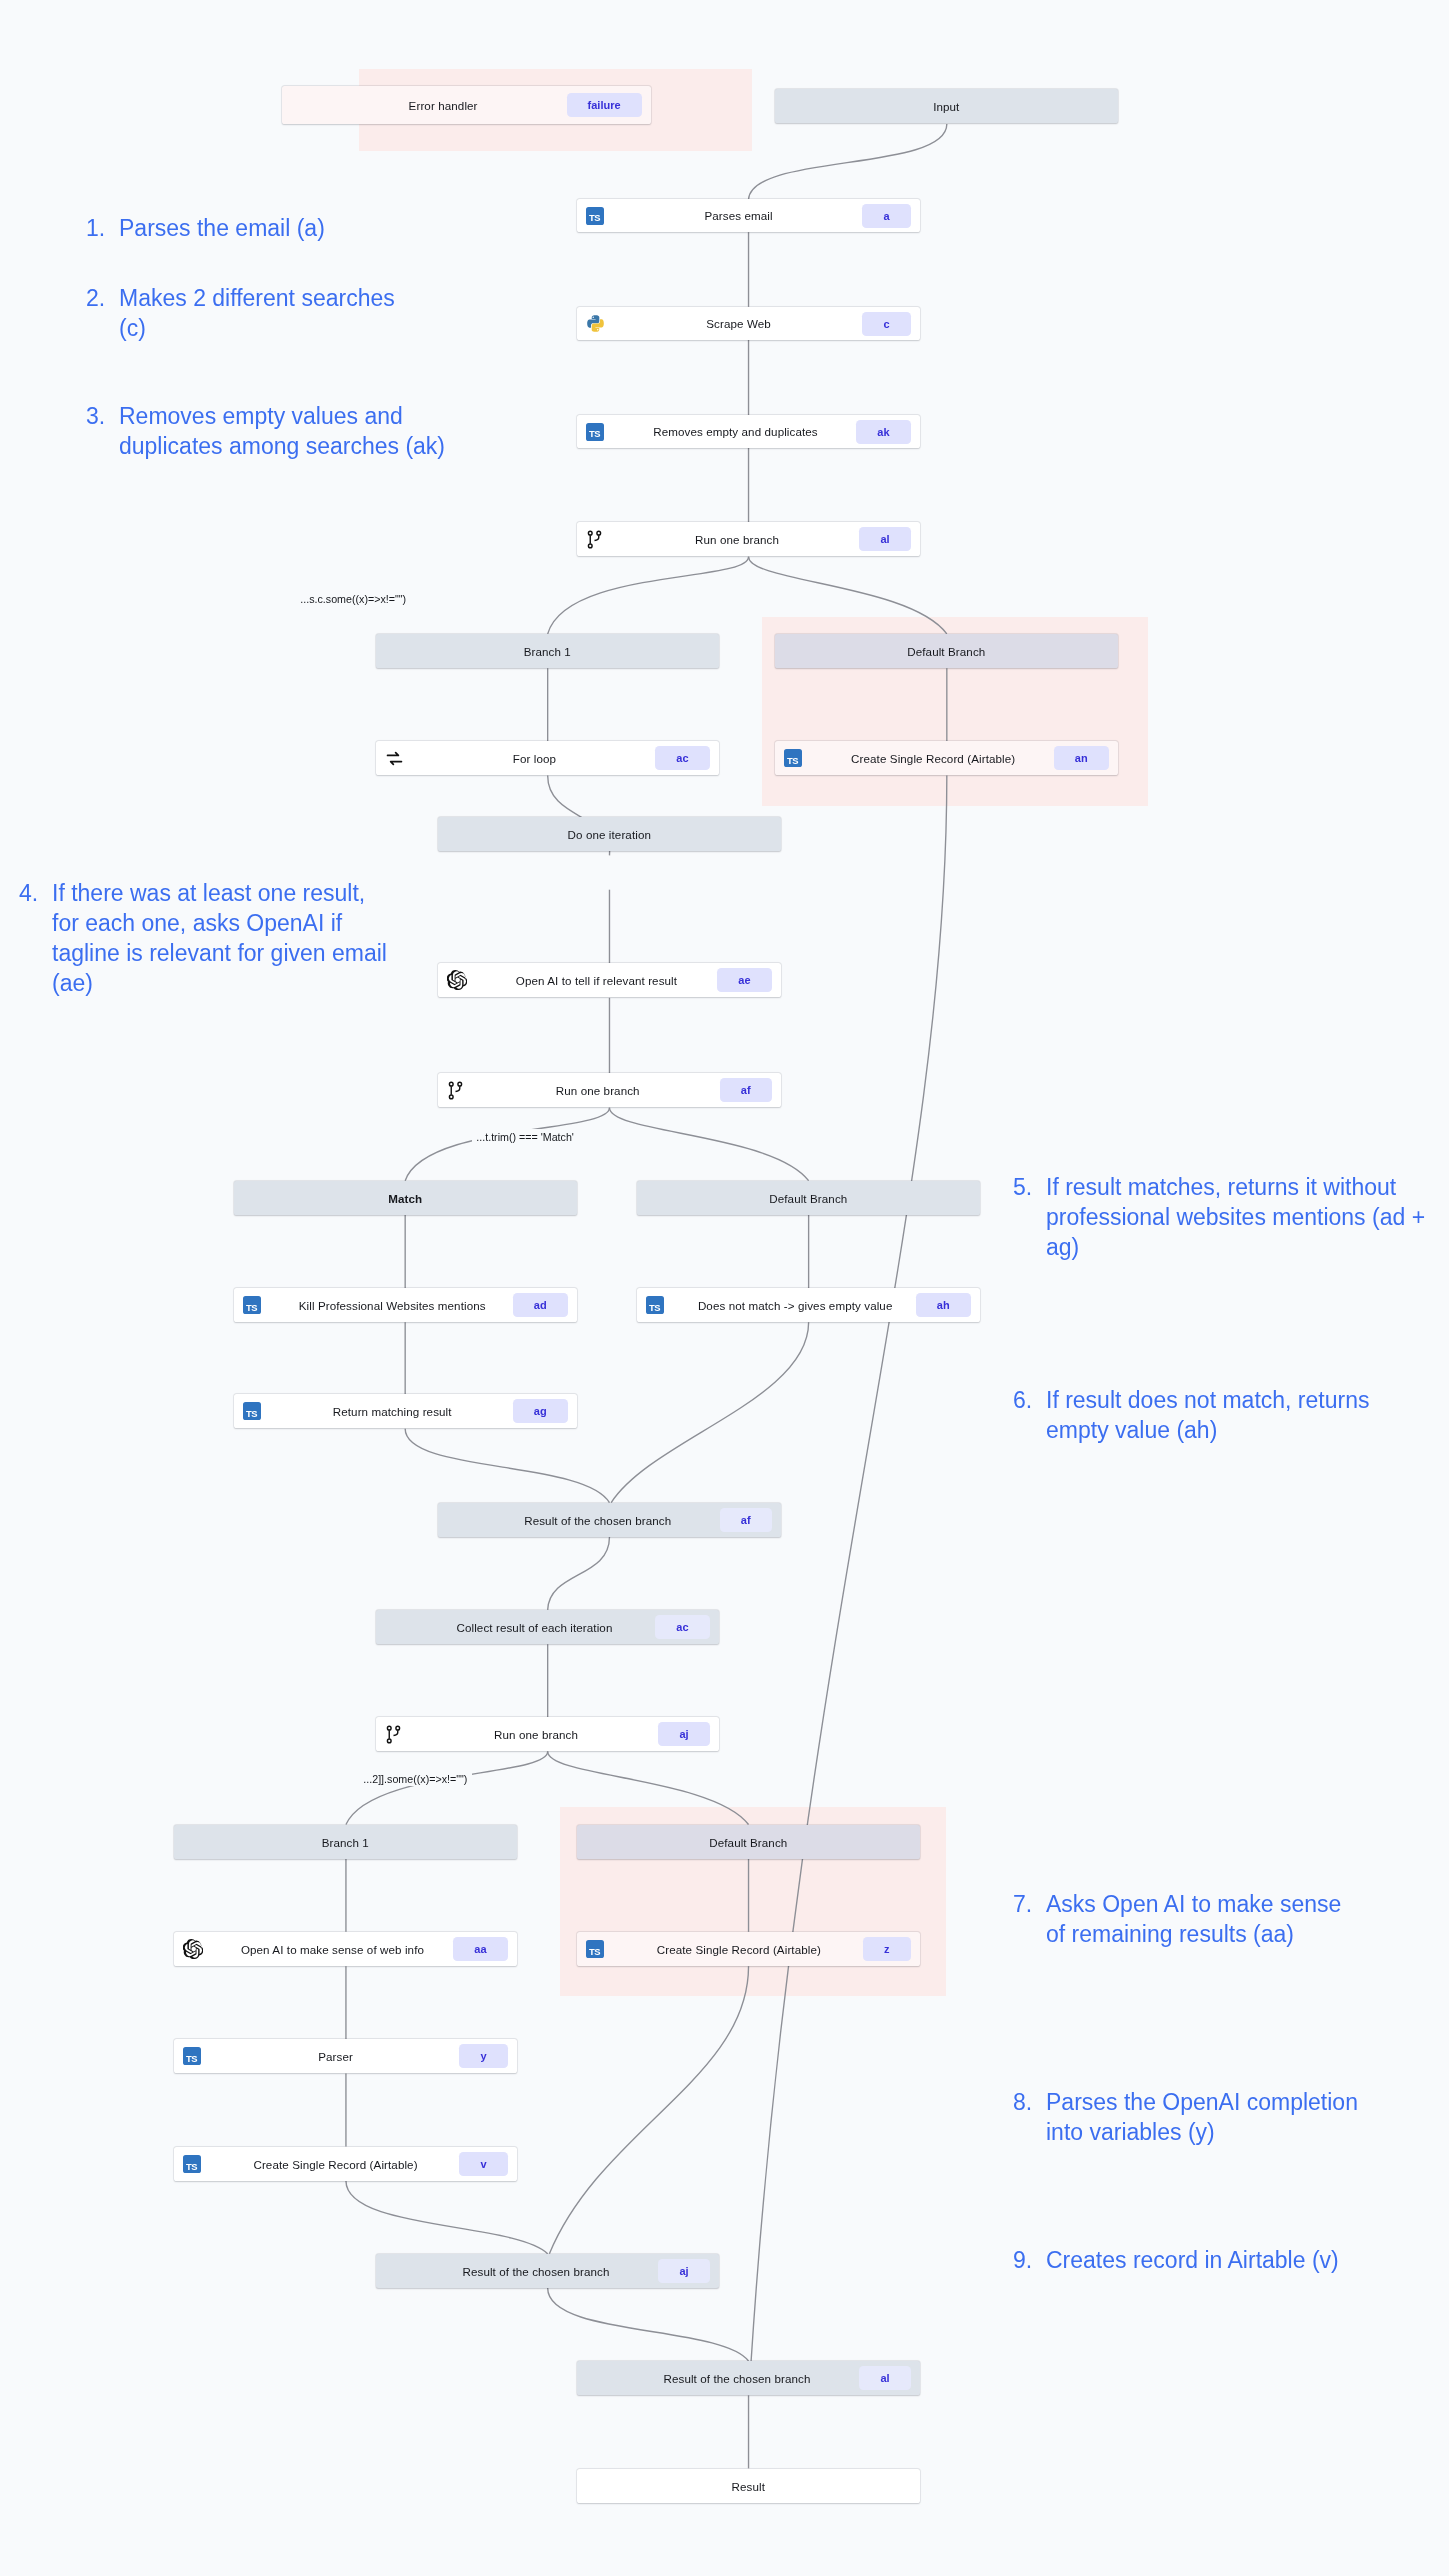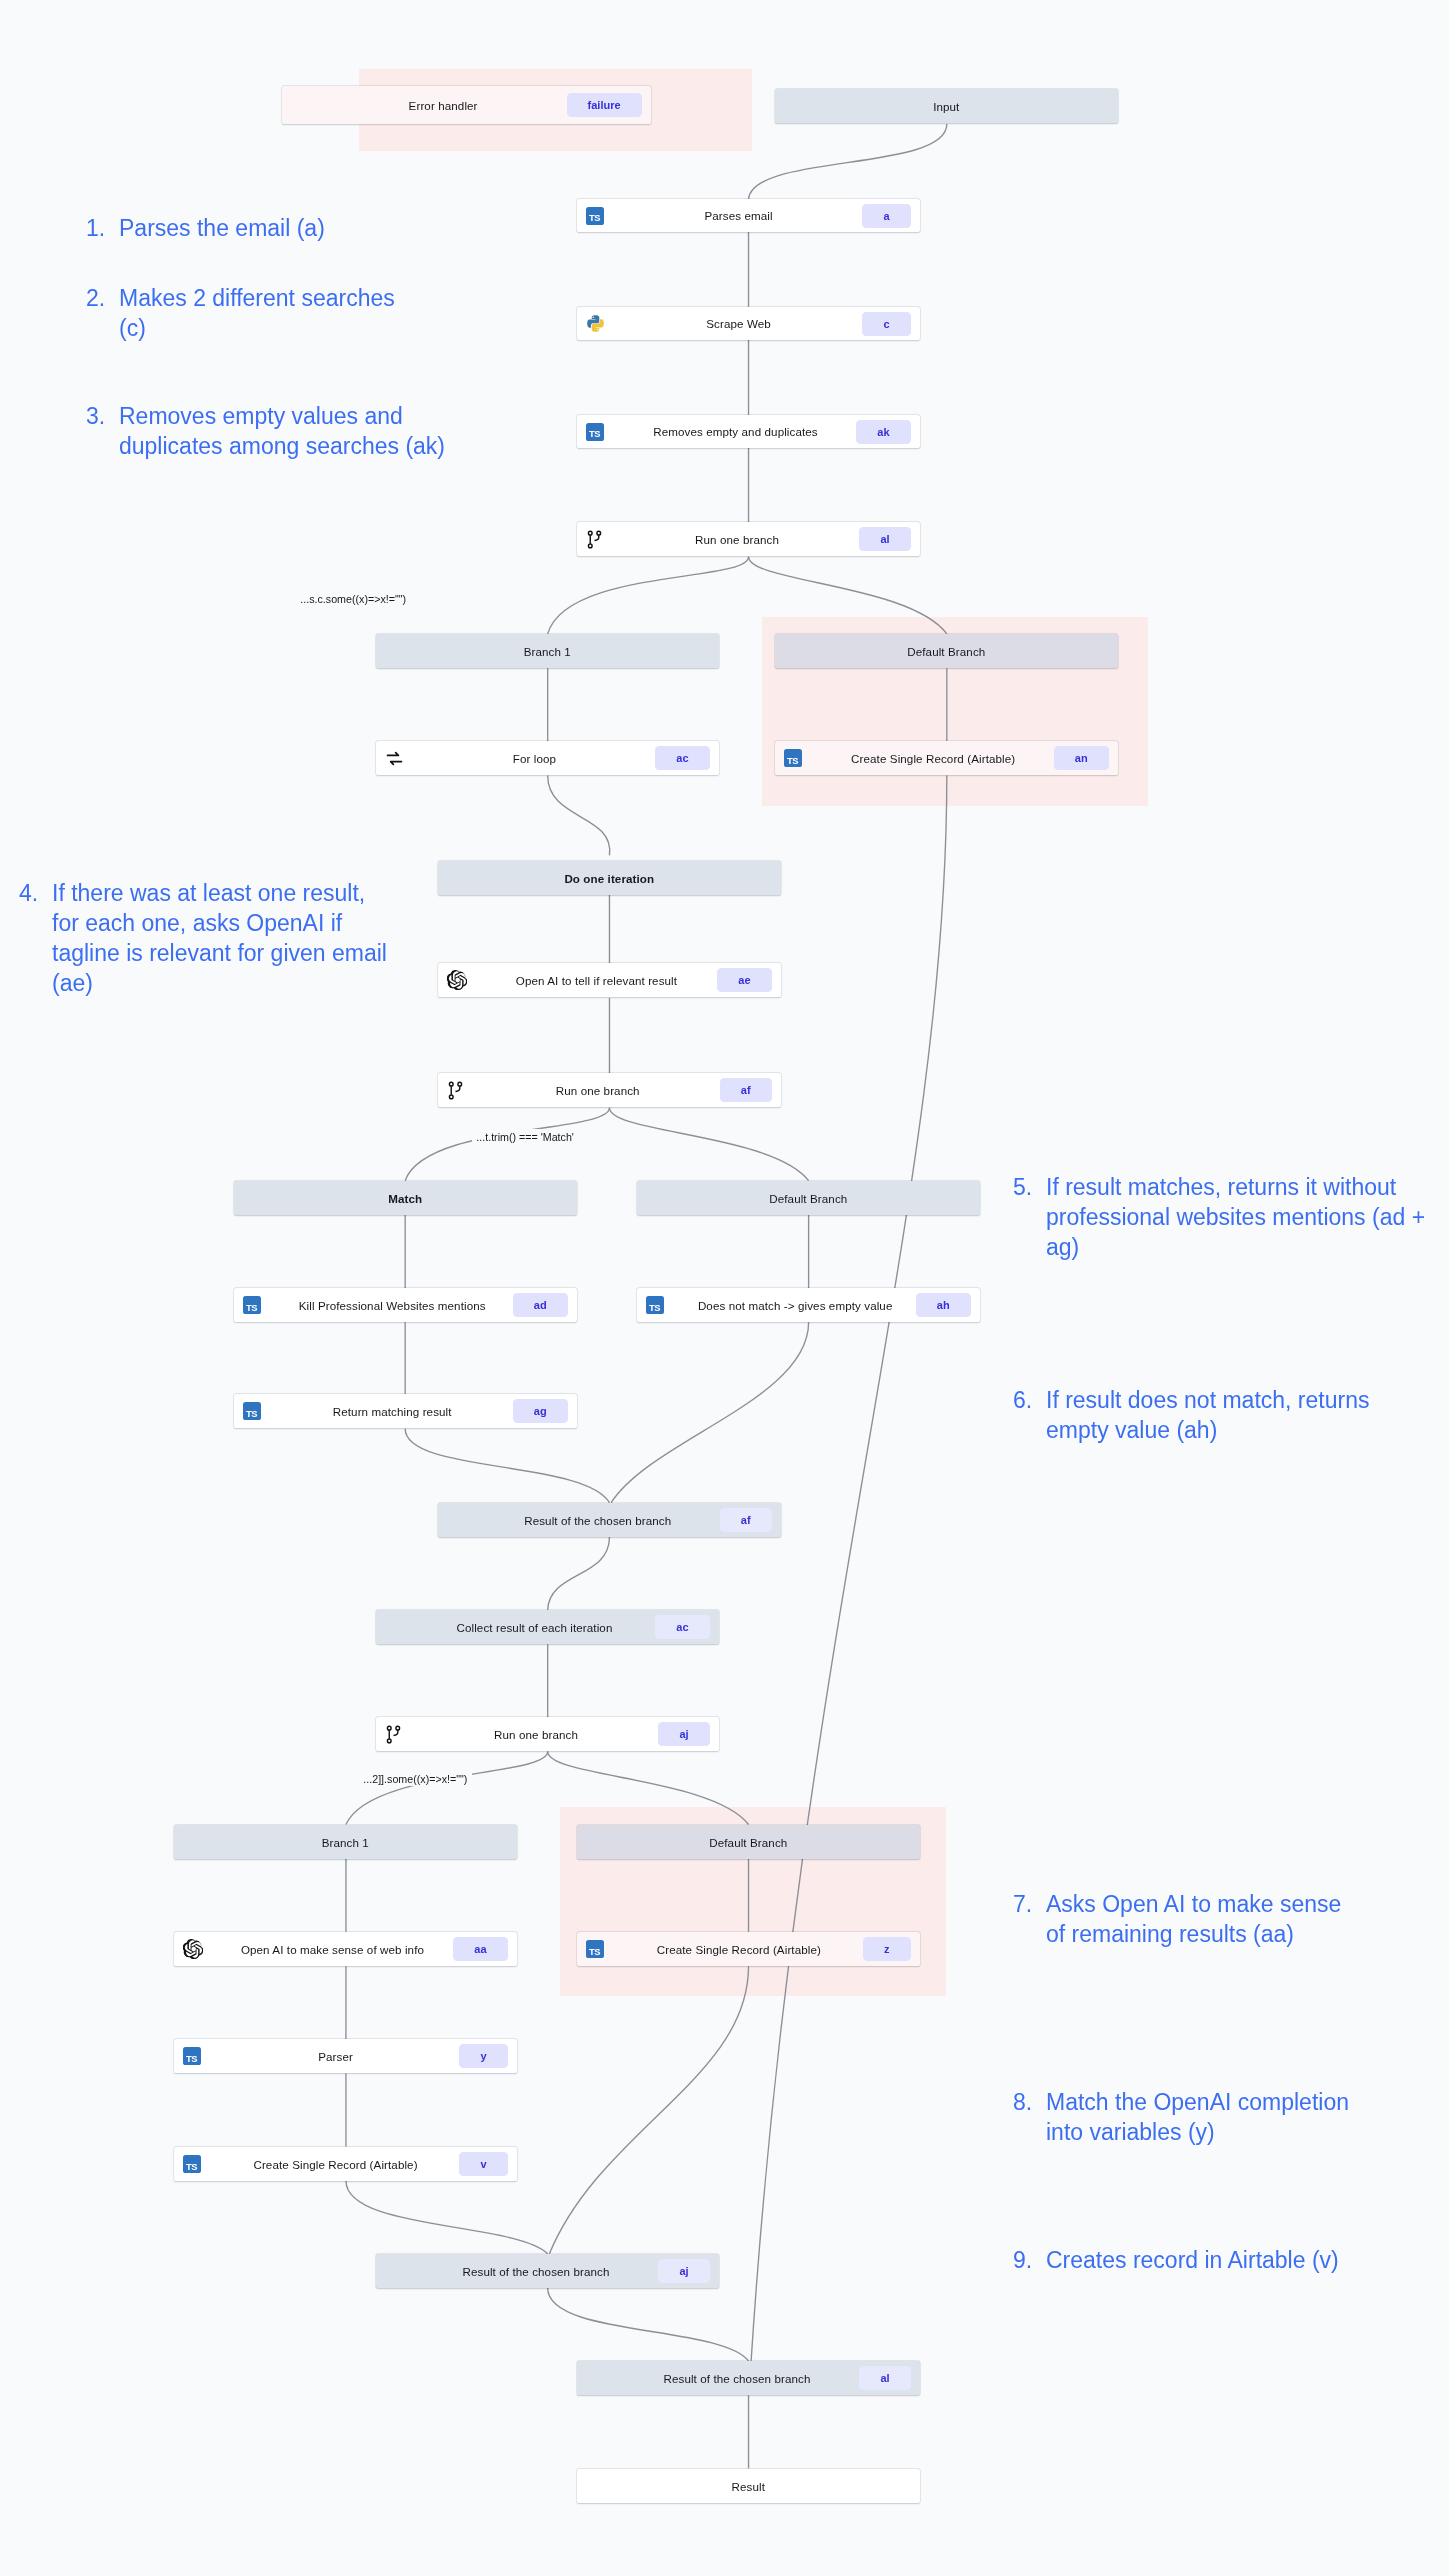--- a/index.html
+++ b/index.html
@@ -280,21 +280,21 @@
         <span class="lbl">For loop</span>
         <span class="tag">ac</span>
       </div>
       <div class="node pinkcard" style="left: 775px; top: 741px; width: 343px; height: 34px;">
         <span class="ico">
           <span class="ts-badge">TS</span>
         </span>
         <span class="lbl">Create Single Record (Airtable)</span>
         <span class="tag">an</span>
       </div>
-      <div class="node grey" style="left: 438px; top: 861px; width: 343px; height: 34px; font-weight: bold;">
+      <div class="node grey" style="left: 438px; top: 817px; width: 343px; height: 34px;">
         <span class="ico spacer"></span>
         <span class="lbl">Do one iteration</span>
         <span style="width: 38px; min-width: 38px;"></span>
       </div>
       <div class="node card" style="left: 438px; top: 963px; width: 343px; height: 34px;">
         <span class="ico">
           <svg class="oai-ico" viewBox="0 0 24 24">
             <path fill="#111" d="M21.6 9.9a5.9 5.9 0 0 0-.5-4.9 6 6 0 0 0-6.4-2.9A5.9 5.9 0 0 0 10.2 0 6 6 0 0 0 4.5 4.1a5.9 5.9 0 0 0-4 2.9 6 6 0 0 0 .7 7 5.9 5.9 0 0 0 .5 4.9 6 6 0 0 0 6.4 2.9A5.9 5.9 0 0 0 13.8 24a6 6 0 0 0 5.7-4.1 5.9 5.9 0 0 0 4-2.9 6 6 0 0 0-.7-7zM13.8 22.4a4.4 4.4 0 0 1-2.8-1l.1-.1 4.7-2.7a.8.8 0 0 0 .4-.7v-6.6l2 1.2v5.5a4.5 4.5 0 0 1-4.4 4.4zM4.3 18.3a4.4 4.4 0 0 1-.5-3l.1.1 4.7 2.7a.8.8 0 0 0 .8 0l5.7-3.3v2.3l-4.8 2.8a4.5 4.5 0 0 1-6-1.6zM3 7.9a4.4 4.4 0 0 1 2.3-1.9v5.6a.8.8 0 0 0 .4.7l5.7 3.3-2 1.2-4.8-2.8A4.5 4.5 0 0 1 3 7.9zm16.5 3.8-5.7-3.3 2-1.2 4.8 2.8a4.4 4.4 0 0 1-.7 8v-5.6a.8.8 0 0 0-.4-.7zm2-3-.1-.1-4.7-2.7a.8.8 0 0 0-.8 0L10.2 9.2V6.9L15 4.1a4.4 4.4 0 0 1 6.5 4.6zM9.1 12.8l-2-1.2V6.1a4.4 4.4 0 0 1 7.3-3.4l-.1.1L9.6 5.5a.8.8 0 0 0-.4.7zm1.1-2.3L12.8 9l2.6 1.5v3L12.8 15l-2.6-1.5z"></path>
           </svg>
         </span>
@@ -455,21 +455,21 @@
       <div class="ann" style="left: 1013px; top: 1385px; width: 404px;">
         <span class="num">6.</span>
         <span class="txt">If result does not match, returns empty value (ah)</span>
       </div>
       <div class="ann" style="left: 1013px; top: 1889px; width: 343px;">
         <span class="num">7.</span>
         <span class="txt">Asks Open AI to make sense of remaining results (aa)</span>
       </div>
       <div class="ann" style="left: 1013px; top: 2087px; width: 361px;">
         <span class="num">8.</span>
-        <span class="txt">Match the OpenAI completion into variables (y)</span>
+        <span class="txt">Parses the OpenAI completion into variables (y)</span>
       </div>
       <div class="ann" style="left: 1013px; top: 2245px; width: 343px;">
         <span class="num">9.</span>
         <span class="txt">Creates record in Airtable (v)</span>
       </div>
     </div>
 
 </div>
 
 

